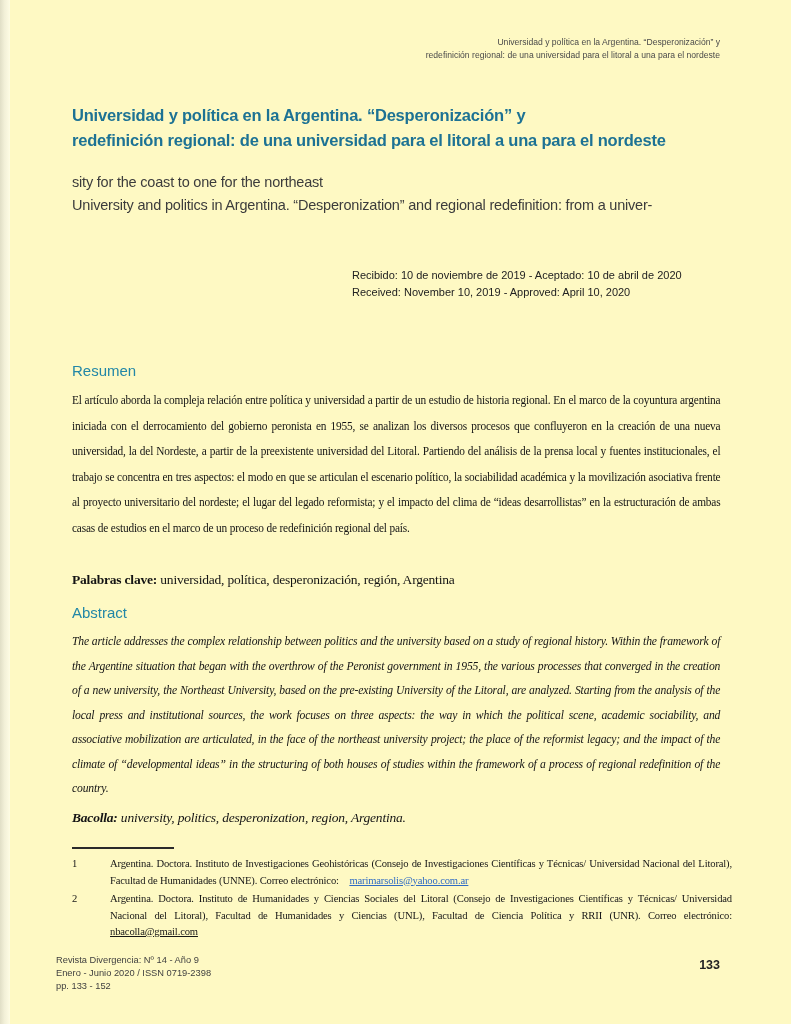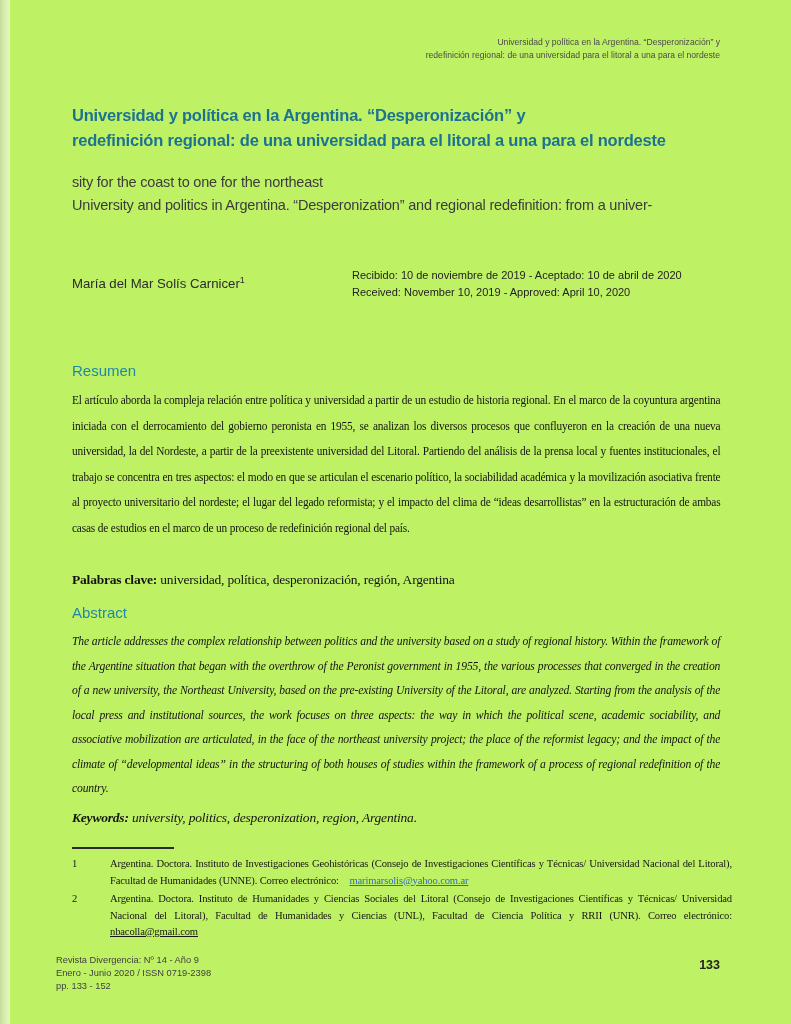--- a/index.html
+++ b/index.html
@@ -1,19 +1,19 @@
 <!DOCTYPE html>
 <html><head>
 <meta charset="utf-8">
 <style>
   html,body{margin:0;padding:0;background:#e8e8e8;}
   .page{
     position:relative;
     width:791px;height:1024px;
-    background:#bef264;
+    background:#fef9c3;
     margin:0 auto;
     overflow:hidden;
     font-family:"Liberation Sans",sans-serif;
     color:#1a1a1a;
   }
   .page-edge{
     position:absolute;left:0;top:0;width:10px;height:1024px;
     background:linear-gradient(90deg,#c9c9c9 0%,#e9e9e9 45%,#ffffff 100%);
     opacity:.55;
   }
@@ -110,40 +110,39 @@
     <div>Universidad y política en la Argentina. “Desperonización” y</div>
     <div>redefinición regional: de una universidad para el litoral a una para el nordeste</div>
   </div>
 
   <div class="subtitle">
     <div>sity for the coast to one for the northeast</div>
     <div>University and politics in Argentina. “Desperonization” and regional redefinition: from a univer-</div>
   </div>
 
   <div class="authors">
-    <div><span>María del Mar Solís Carnicer</span><sup>1</sup></div>
   </div>
 
   <div class="dates">
     <div>Recibido: 10 de noviembre de 2019 - Aceptado: 10 de abril de 2020</div>
     <div>Received: November 10, 2019 - Approved: April 10, 2020</div>
   </div>
 
   <div class="section-h h-resumen">Resumen</div>
   <div class="para resumen-p">El artículo aborda la compleja relación entre política y universidad a partir de un estudio de historia regional. En el marco de la coyuntura argentina iniciada con el derrocamiento del gobierno peronista en 1955, se analizan los diversos procesos que confluyeron en la creación de una nueva universidad, la del Nordeste, a partir de la preexistente universidad del Litoral. Partiendo del análisis de la prensa local y fuentes institucionales, el trabajo se concentra en tres aspectos: el modo en que se articulan el escenario político, la sociabilidad académica y la movilización asociativa frente al proyecto universitario del nordeste; el lugar del legado reformista; y el impacto del clima de “ideas desarrollistas” en la estructuración de ambas casas de estudios en el marco de un proceso de redefinición regional del país.</div>
 
   <div class="kw-line kw-es">
     <span class="kw-label">Palabras clave:</span><span> universidad, política, desperonización, región, Argentina</span>
   </div>
 
   <div class="section-h h-abstract">Abstract</div>
   <div class="para abstract-p">The article addresses the complex relationship between politics and the university based on a study of regional history. Within the framework of the Argentine situation that began with the overthrow of the Peronist government in 1955, the various processes that converged in the creation of a new university, the Northeast University, based on the pre-existing University of the Litoral, are analyzed. Starting from the analysis of the local press and institutional sources, the work focuses on three aspects: the way in which the political scene, academic sociability, and associative mobilization are articulated, in the face of the northeast university project; the place of the reformist legacy; and the impact of the climate of “developmental ideas” in the structuring of both houses of studies within the framework of a process of regional redefinition of the country.</div>
 
   <div class="kw-line kw-en">
-    <span class="kw-label">Keywords:</span><span> university, politics, desperonization, region, Argentina.</span>
+    <span class="kw-label">Bacolla:</span><span> university, politics, desperonization, region, Argentina.</span>
   </div>
 
   <div class="fn-rule"></div>
 
   <div class="footnote fn-1">
     <span class="fn-num">1</span><span>Argentina. Doctora. Instituto de Investigaciones Geohistóricas (Consejo de Investigaciones Científicas y Técnicas/ Universidad Nacional del Litoral), Facultad de Humanidades (UNNE). Correo electrónico: </span><a class="email" href="#">marimarsolis@yahoo.com.ar</a>
   </div>
 
   <div class="footnote fn-2">
     <span class="fn-num">2</span><span>Argentina. Doctora. Instituto de Humanidades y Ciencias Sociales del Litoral (Consejo de Investigaciones Científicas y Técnicas/ Universidad Nacional del Litoral), Facultad de Humanidades y Ciencias (UNL), Facultad de Ciencia Política y RRII (UNR). Correo electrónico: </span><a class="email-dark" href="#">nbacolla@gmail.com</a>

